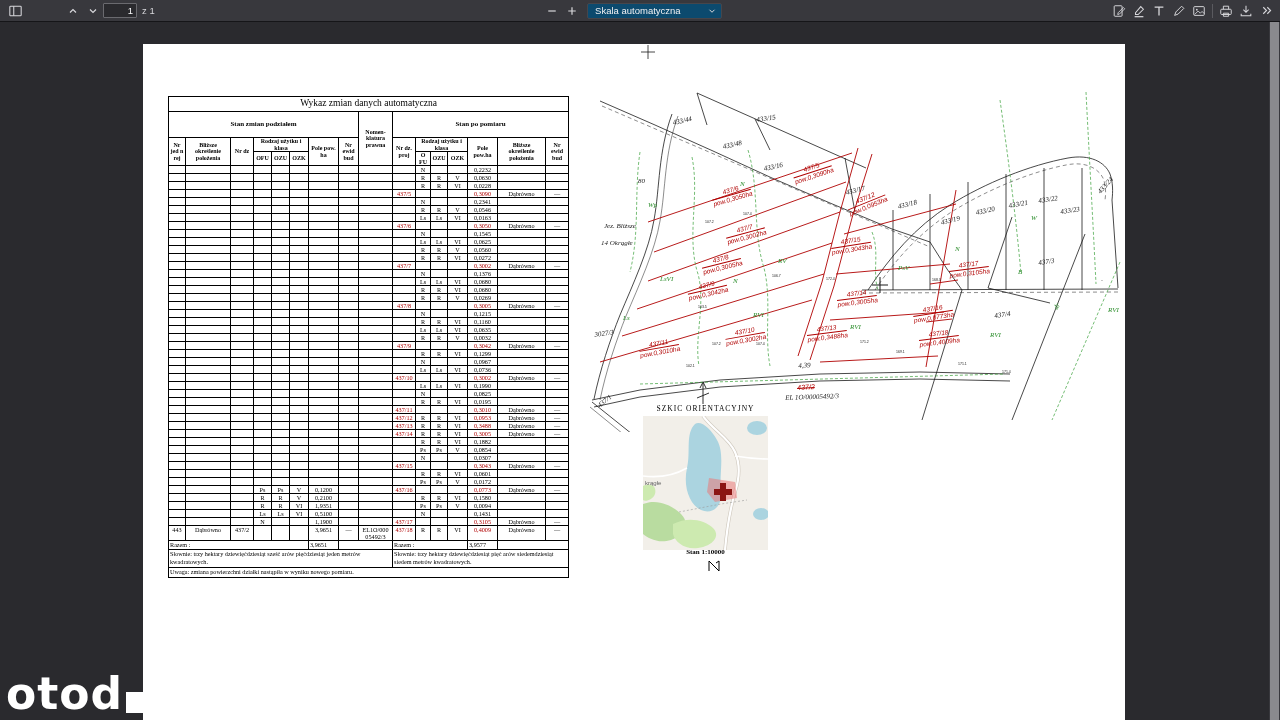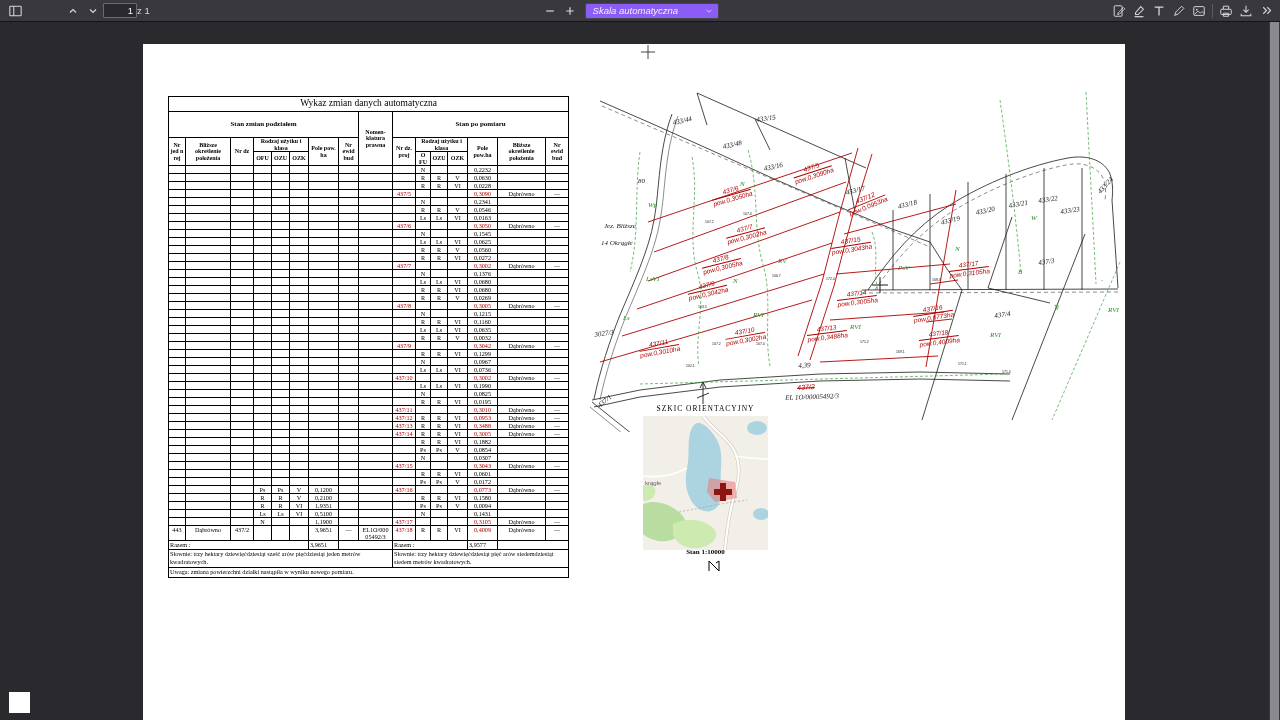--- a/index.html
+++ b/index.html
@@ -9,24 +9,24 @@
   
   #toolbar { position:absolute; left:0; top:0; width:1280px; height:22px;
              background:#38383d; border-bottom:1px solid #151518; z-index:50;
              display:flex; align-items:center; }
   .tbtn { display:flex; align-items:center; justify-content:center;
           width:20px; height:18px; border-radius:2px; color:#d7d7db; }
   .tbtn svg { display:block; }
   #page-input { width:34px; height:15px; background:#2a2a2e; border:1px solid #6a6a6f;
                 color:#f9f9fa; font-size:9.5px; text-align:right; padding-right:3px;
                 border-radius:1px; font-family:"Liberation Sans",sans-serif; }
-  #page-count { color:#d7d7db; font-size:9.5px; }
-  #zoom-select { height:16px; background:#8b5cf6; border:1px solid #46464b; border-radius:2px;
+  #page-count { color:#d7d7db; font-size:9.5px; margin-left:5px; }
+  #zoom-select { height:16px; background:#0c4a6e; border:1px solid #46464b; border-radius:2px;
                  color:#f1f1f3; font-size:9.5px; display:flex; align-items:center;
-                 padding:0 4px 0 7px; gap:26px;font-style:italic; }
+                 padding:0 4px 0 7px; gap:26px; }
   .tb-sep { width:1px; height:14px; background:#5a5a5f; margin:0 3px; }
 
   
   #viewer { position:absolute; left:0; top:22px; width:1280px; height:698px; background:#2a2a2e; }
   #scrollbar { position:absolute; right:0; top:22px; width:11px; height:698px; background:#38383d; }
   #scroll-thumb { position:absolute; left:1px; top:0; width:9px; height:698px; background:#8a8a8e; }
 
   #page { position:absolute; left:143px; top:22px; width:982px; height:698px; background:#ffffff; }
 
   
@@ -1220,21 +1220,21 @@
           <div class="bl" style="left: 450px; top: 177px; transform: rotate(-8deg);">437/3</div>
           <div class="bl" style="left: 406px; top: 230px; transform: rotate(-8deg);">437/4</div>
           <div class="bl" style="left: 6px; top: 249px; transform: rotate(-8deg);">3027/3</div>
           <div class="bl" style="left: 8px; top: 321px; transform: rotate(-38deg);">437/1</div>
           <div class="bl" style="left: 210px; top: 280px; transform: rotate(-4deg);">4,39</div>
           <div class="bl" style="left: 197px; top: 312px; transform: rotate(-2deg);">EL 1O/00005492/3</div>
           <div class="gl" style="left: 152px; top: 98px;">N</div>
           <div class="gl" style="left: 60px; top: 119px; font-family: Liberation Serif, serif;">Wp</div>
           <div class="gl" style="left: 190px; top: 175px;">RV</div>
           <div class="gl" style="left: 145px; top: 195px;">N</div>
-          <div class="gl" style="left: 58px; top: 193px;">LsVI</div>
+          <div class="gl" style="left: 72px; top: 193px;">LsVI</div>
           <div class="gl" style="left: 165px; top: 229px;">RVI</div>
           <div class="gl" style="left: 35px; top: 232px;">Ls</div>
           <div class="gl" style="left: 262px; top: 241px;">RVI</div>
           <div class="gl" style="left: 310px; top: 182px;">PsV</div>
           <div class="gl" style="left: 367px; top: 163px;">N</div>
           <div class="gl" style="left: 443px; top: 132px;">W</div>
           <div class="gl" style="left: 430px; top: 186px;">B</div>
           <div class="gl" style="left: 402px; top: 249px;">RVI</div>
           <div class="gl" style="left: 464px; top: 225px; transform: rotate(-60deg);">dr</div>
           <div class="gl" style="left: 520px; top: 224px;">RVI</div>
@@ -1282,14 +1282,15 @@
     </svg>
 
   </div>
 </div>
 
 <div id="scrollbar">
   <div id="scroll-thumb"></div>
 </div>
 
 <div id="watermark">
+  <span class="wm-text">otod</span>
   <span class="wm-square"></span>
 </div>
 
 </body></html>

